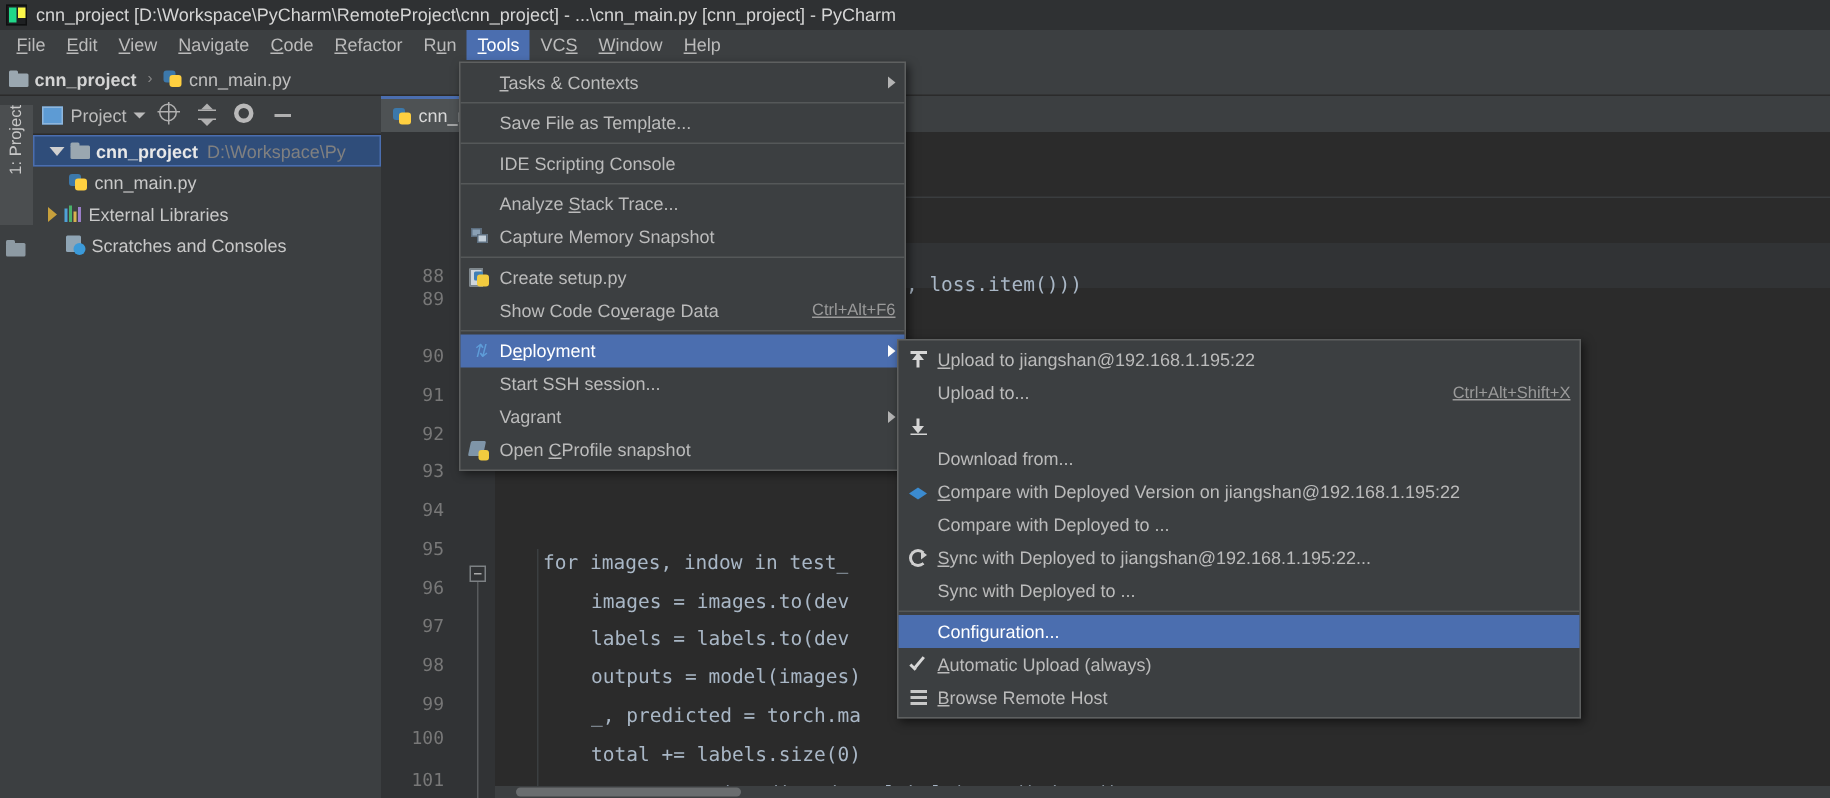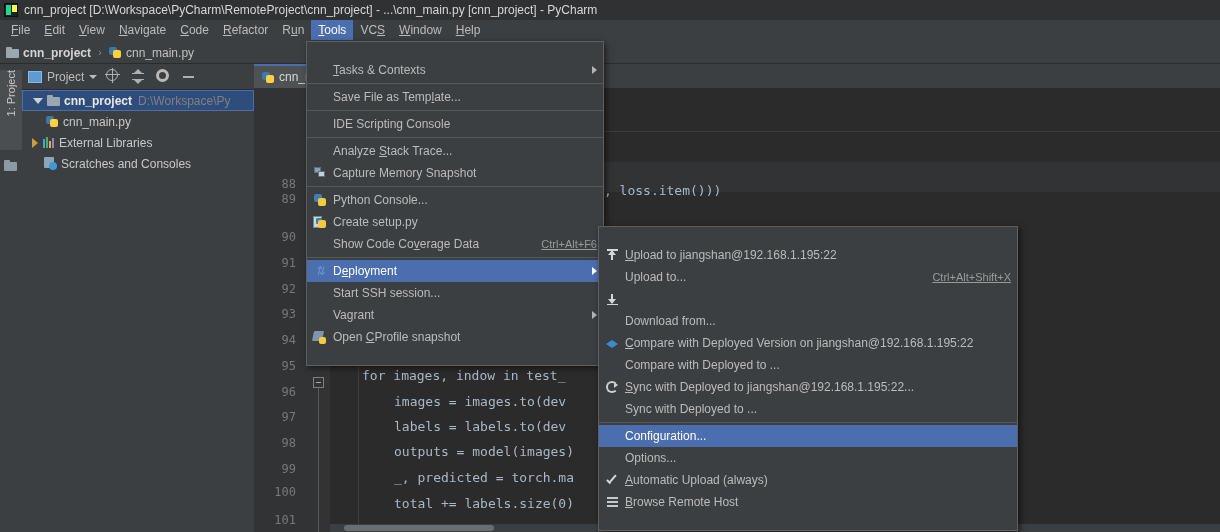--- a/index.html
+++ b/index.html
@@ -299,24 +299,24 @@
     background: #6a6d6f; border-radius: 3px;
   }
 
   
   .menu-popup {
     position: absolute;
     background: #3c3f41;
     border: 1px solid #5e6060;
     box-shadow: 2px 2px 6px rgba(0,0,0,0.55);
     box-sizing: border-box;
-    padding: 17px 0;
+    padding: 2px 0;
   }
   #tools-menu { left: 306px; top: 41px; width: 298px; }
-  #deploy-submenu { left: 598px; top: 226px; width: 420px; }
+  #deploy-submenu { left: 598px; top: 226px; width: 456px; }
   .mrow {
     height: 22px; display: flex; align-items: center;
     padding: 0 6px 0 4px; box-sizing: border-box;
     font-size: 12px; color: #bbbbbb; white-space: nowrap;
     position: relative;
   }
   .mrow.sel { background: #4b6eaf; color: #ffffff; }
   .m-icon {
     width: 18px; height: 16px; flex: none; margin-right: 4px;
     position: relative;
@@ -614,26 +614,20 @@
     </div>
 
     <div class="mrow">
       <span class="m-icon">
           <i class="ic-mem"></i>
         </span>
       <span class="m-label">Capture Memory Snapshot</span>
     </div>
     <div class="msep"></div>
 
-    <div class="mrow">
-      <span class="m-icon">
-          <i class="ic-pyc"></i>
-        </span>
-      <span class="m-label">Python Console...</span>
-    </div>
 
     <div class="mrow">
       <span class="m-icon">
           <i class="ic-setup"></i>
         </span>
       <span class="m-label">Create setup.py</span>
     </div>
 
     <div class="mrow">
       <span class="m-icon"></span>
@@ -723,24 +717,20 @@
       <span class="m-icon"></span>
       <span class="m-label">Sync with Deployed to ...</span>
     </div>
     <div class="msep"></div>
 
     <div class="mrow sel">
       <span class="m-icon"></span>
       <span class="m-label">Configuration...</span>
     </div>
 
-    <div class="mrow">
-      <span class="m-icon"></span>
-      <span class="m-label">Options...</span>
-    </div>
 
     <div class="mrow">
       <span class="m-icon">
           <i class="ic-check"></i>
         </span>
       <span class="m-label"><span class="mn">A</span>utomatic Upload (always)</span>
     </div>
 
     <div class="mrow">
       <span class="m-icon">

